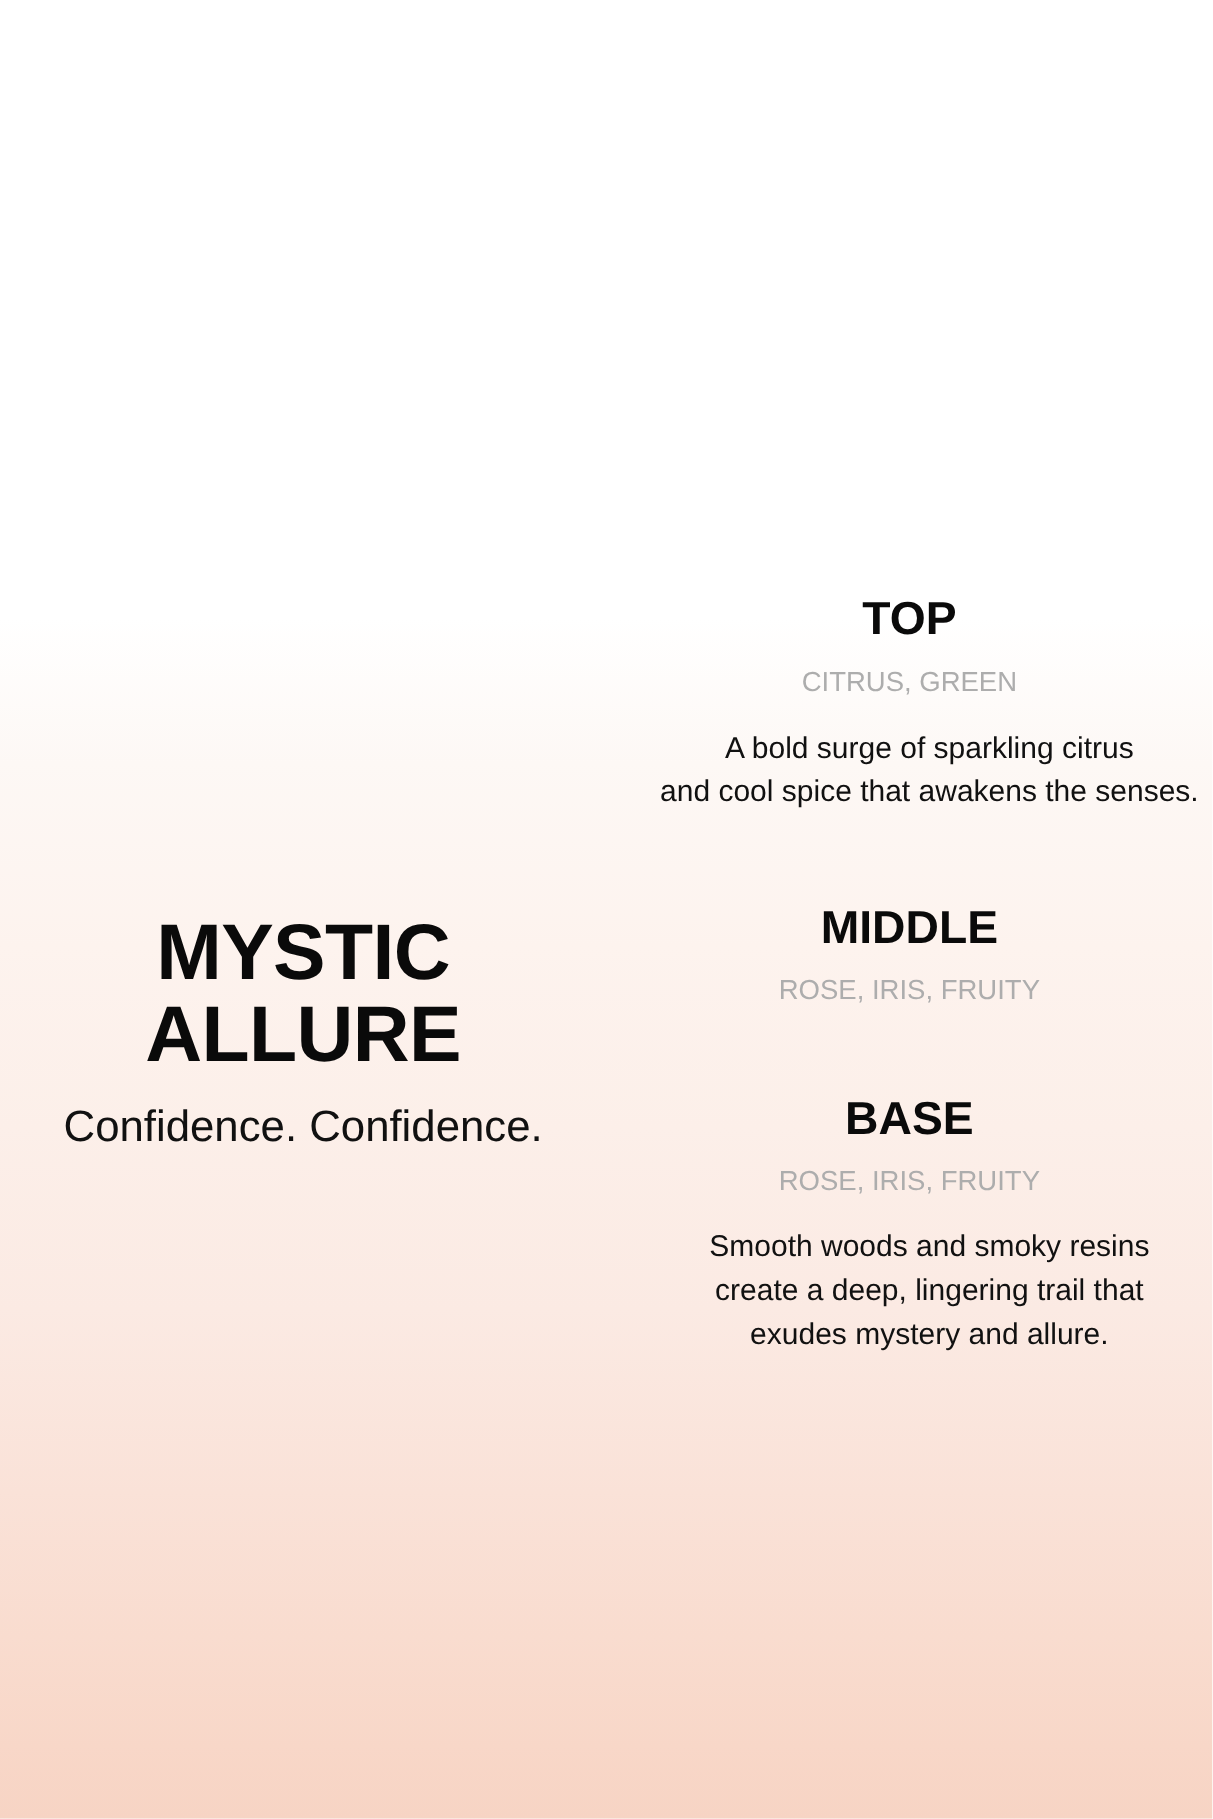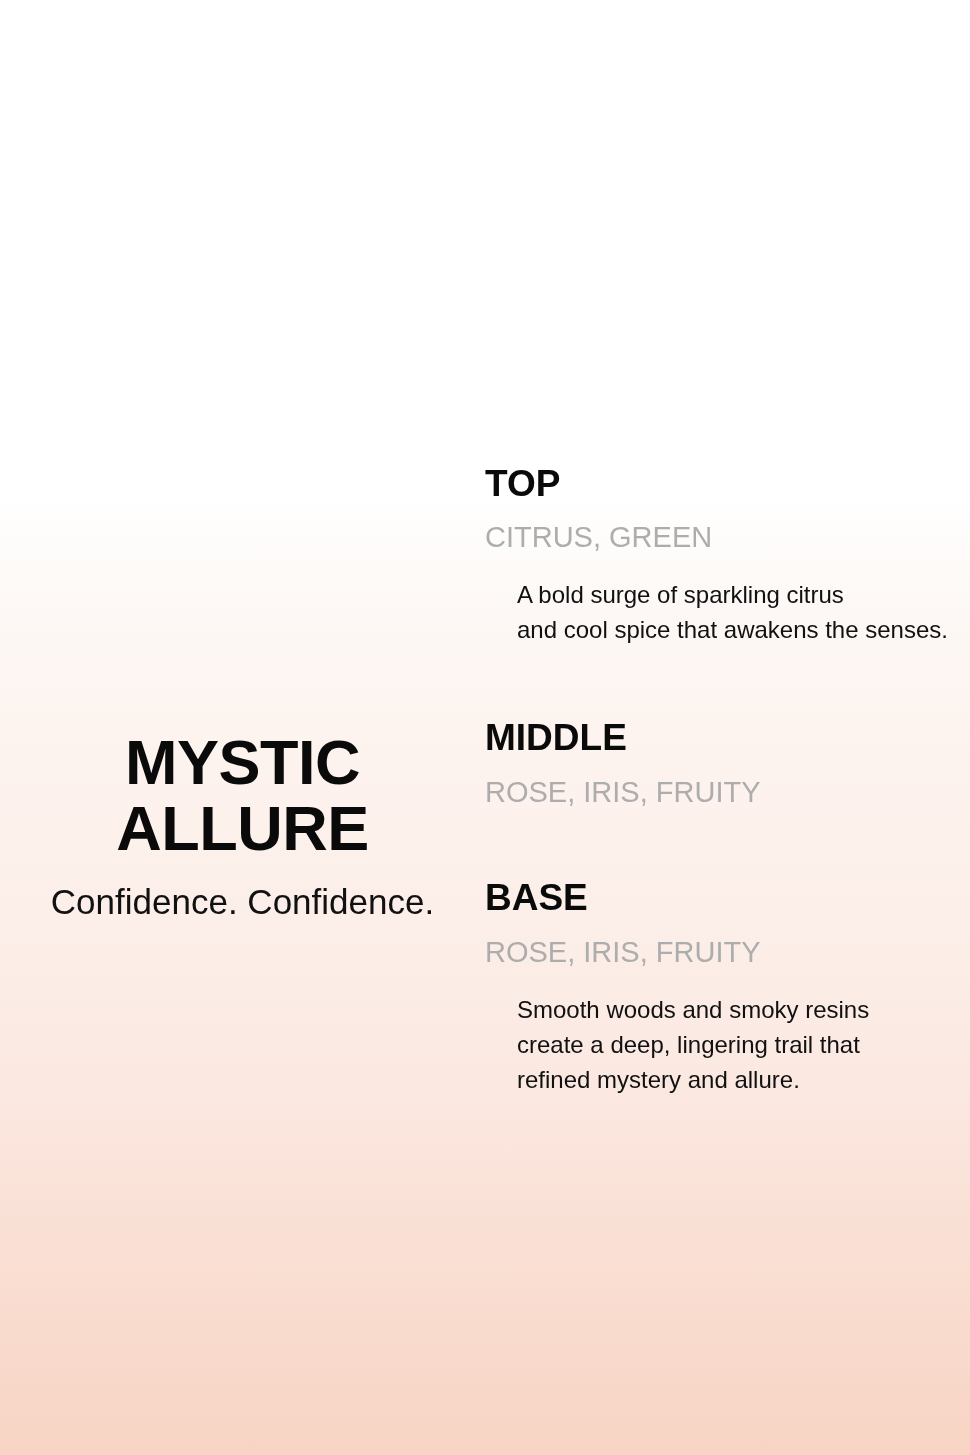--- a/index.html
+++ b/index.html
@@ -55,34 +55,35 @@
   }
   .notes {
     width: 100%;
     margin-top: 106px;
     display: flex;
     flex-direction: column;
     align-items: center;
   }
   .note {
     width: 100%;
+    text-align: center;
     margin-bottom: 70px;
   }
   .note:last-child {
     margin-bottom: 0;
   }
   .note-title {
     font-size: 37px;
     font-weight: bold;
     color: #0a0a0a;
     line-height: 1.1;
     margin: 0;
   }
   .note-accords {
-    font-size: 29px;
+    font-size: 22px;
     font-weight: 400;
     color: #adadad;
     margin: 18px 0 0 0;
     line-height: 1.1;
   }
   .note-desc {
     font-size: 24px;
     font-weight: 400;
     color: #111111;
     margin: 24px 0 0 0;
@@ -115,18 +116,18 @@
     <div class="note note-middle">
       <h2 class="note-title">MIDDLE</h2>
       <p class="note-accords">ROSE, IRIS, FRUITY</p>
     </div>
 
     <div class="note note-base">
       <h2 class="note-title">BASE</h2>
       <p class="note-accords">ROSE, IRIS, FRUITY</p>
       <p class="note-desc">Smooth woods and smoky resins
 create a deep, lingering trail that
-refined mystery and allure.</p>
+exudes mystery and allure.</p>
     </div>
 
   </div>
 
 </div>
 
 </body></html>

